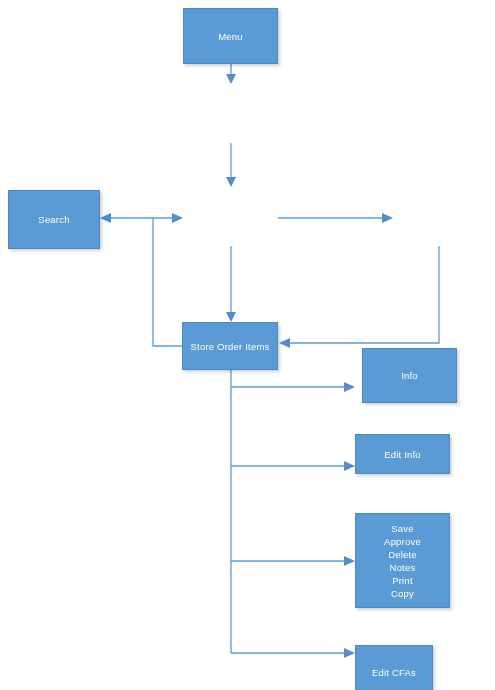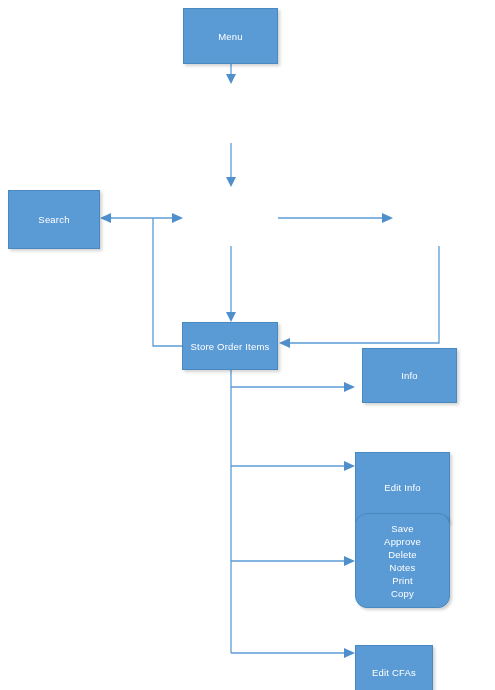--- a/index.html
+++ b/index.html
@@ -131,25 +131,25 @@
 
 
   <div class="node" style="left:182px; top:322px; width:96px; height:48px;">
     <span class="label">Store Order Items</span>
   </div>
 
   <div class="node" style="left:355px; top:348px; width:95px; height:55px;margin-left:7px;">
     <span class="label">Info</span>
   </div>
 
-  <div class="node" style="left:355px; top:452px; width:95px; height:71px;">
+  <div class="node" style="left:355px; top:434px; width:95px; height:40px;">
     <span class="label">Edit Info</span>
   </div>
 
-  <div class="node" style="left:355px; top:513px; width:95px; height:95px;border-radius:12px;">
+  <div class="node" style="left:355px; top:513px; width:95px; height:95px;">
     <span class="label">Save
 Approve
 Delete
 Notes
 Print
 Copy</span>
   </div>
 
   <div class="node" style="left:355px; top:645px; width:78px; height:55px;">
     <span class="label">Edit CFAs</span>

